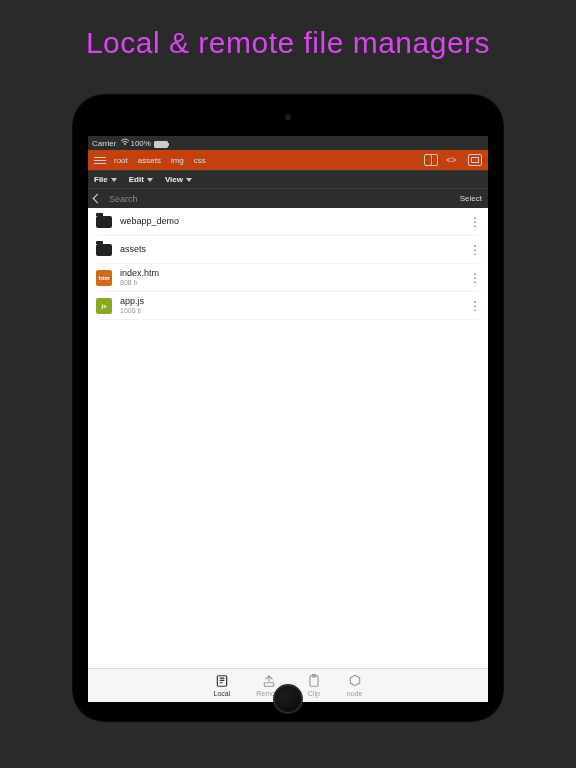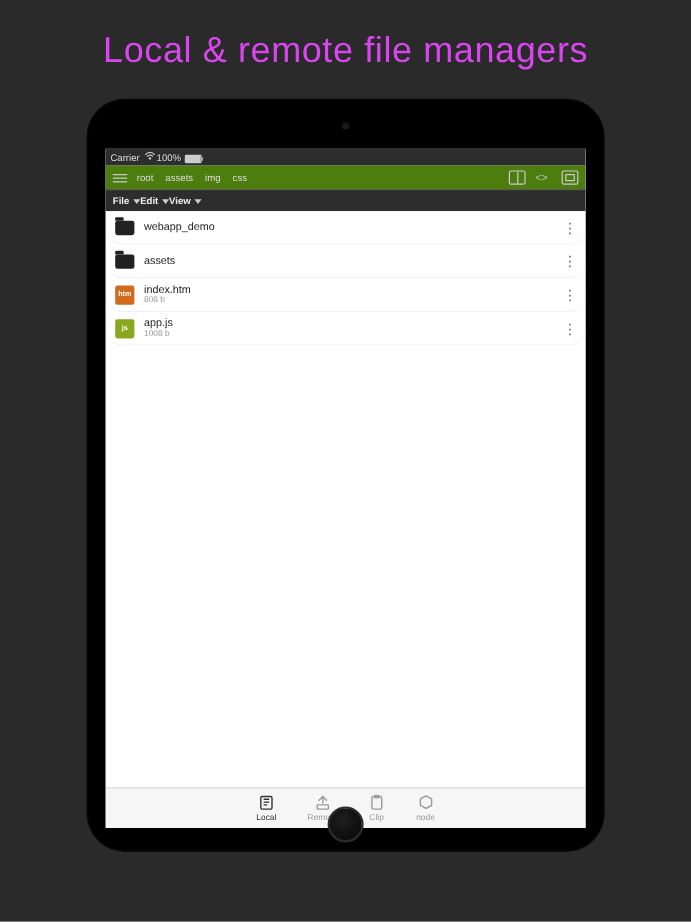--- a/index.html
+++ b/index.html
@@ -16,21 +16,21 @@
     text-align: center;
     font-weight: 300;
     padding: 26px 0 22px;
     letter-spacing: 0.5px;
   }
 
   
   .device {
     width: 432px;
     height: 628px;
-    margin: 0 auto;
+    margin: 12px auto;
     background: #000;
     border-radius: 32px;
     padding: 42px 16px 20px;
     position: relative;
     box-shadow: inset 0 0 2px rgba(255,255,255,.15);
   }
   .camera {
     position: absolute;
     top: 20px; left: 50%;
     width: 6px; height: 6px;
@@ -70,21 +70,21 @@
   .status .right { display:flex; align-items:flex-end; gap:3px;}
   .batt {
     width:14px;height:7px;border:1px solid #ccc;border-radius:1px;position:relative;
   }
   .batt::after{content:"";position:absolute;right:-2px;top:1px;width:1px;height:3px;background:#ccc;}
   .batt i{display:block;height:100%;width:100%;background:#ccc;}
 
   
   .appbar {
     height: 20px;
-    background: #4d7c0f;
+    background: #c2410c;
     color: #ddd;
     display: flex;
     align-items: center;
     padding: 0 6px;
     gap: 8px;
   }
   .hamburger { width:12px; display:flex; flex-direction:column; gap:2px;}
   .hamburger span{height:1px;background:#ccc;}
   .crumbs { display:flex; gap:10px; font-size:8px;}
   .appbar-right { margin-left:auto; display:flex; gap:8px; }
@@ -95,20 +95,21 @@
   .ico.code{border:none;font-size:9px;color:#ccc;line-height:12px;}
   .ico.box::after{content:"";position:absolute;inset:2px;border:1px solid #ccc;}
 
   
   .menurow {
     height: 18px;
     background: #2d2d2d;
     color: #eee;
     display: flex;
     align-items: center;
+    gap: 12px;
     padding: 0 6px;
     font-size: 8px;
     font-weight:600;
     border-top:1px solid #3a3a3a;
   }
   .menurow .m { display:flex; align-items:center; gap:3px;}
   .tri { width:0;height:0;border-left:3px solid transparent;border-right:3px solid transparent;border-top:4px solid #ccc;}
 
   
   .searchrow {
@@ -206,20 +207,25 @@
       <div class="m">
           <span>Edit</span>
           <span class="tri"></span>
         </div>
       <div class="m">
           <span>View</span>
           <span class="tri"></span>
         </div>
     </div>
 
+    <div class="searchrow">
+      <span class="chev-left"></span>
+      <span style="color:#888;">Search</span>
+      <span class="sel">Select</span>
+    </div>
 
     <div class="list">
 
       <div class="row">
         <span class="folder-ic"></span>
         <span class="txtcol">
             <span>webapp_demo</span>
           </span>
         <span class="dots">⋮</span>
       </div>

